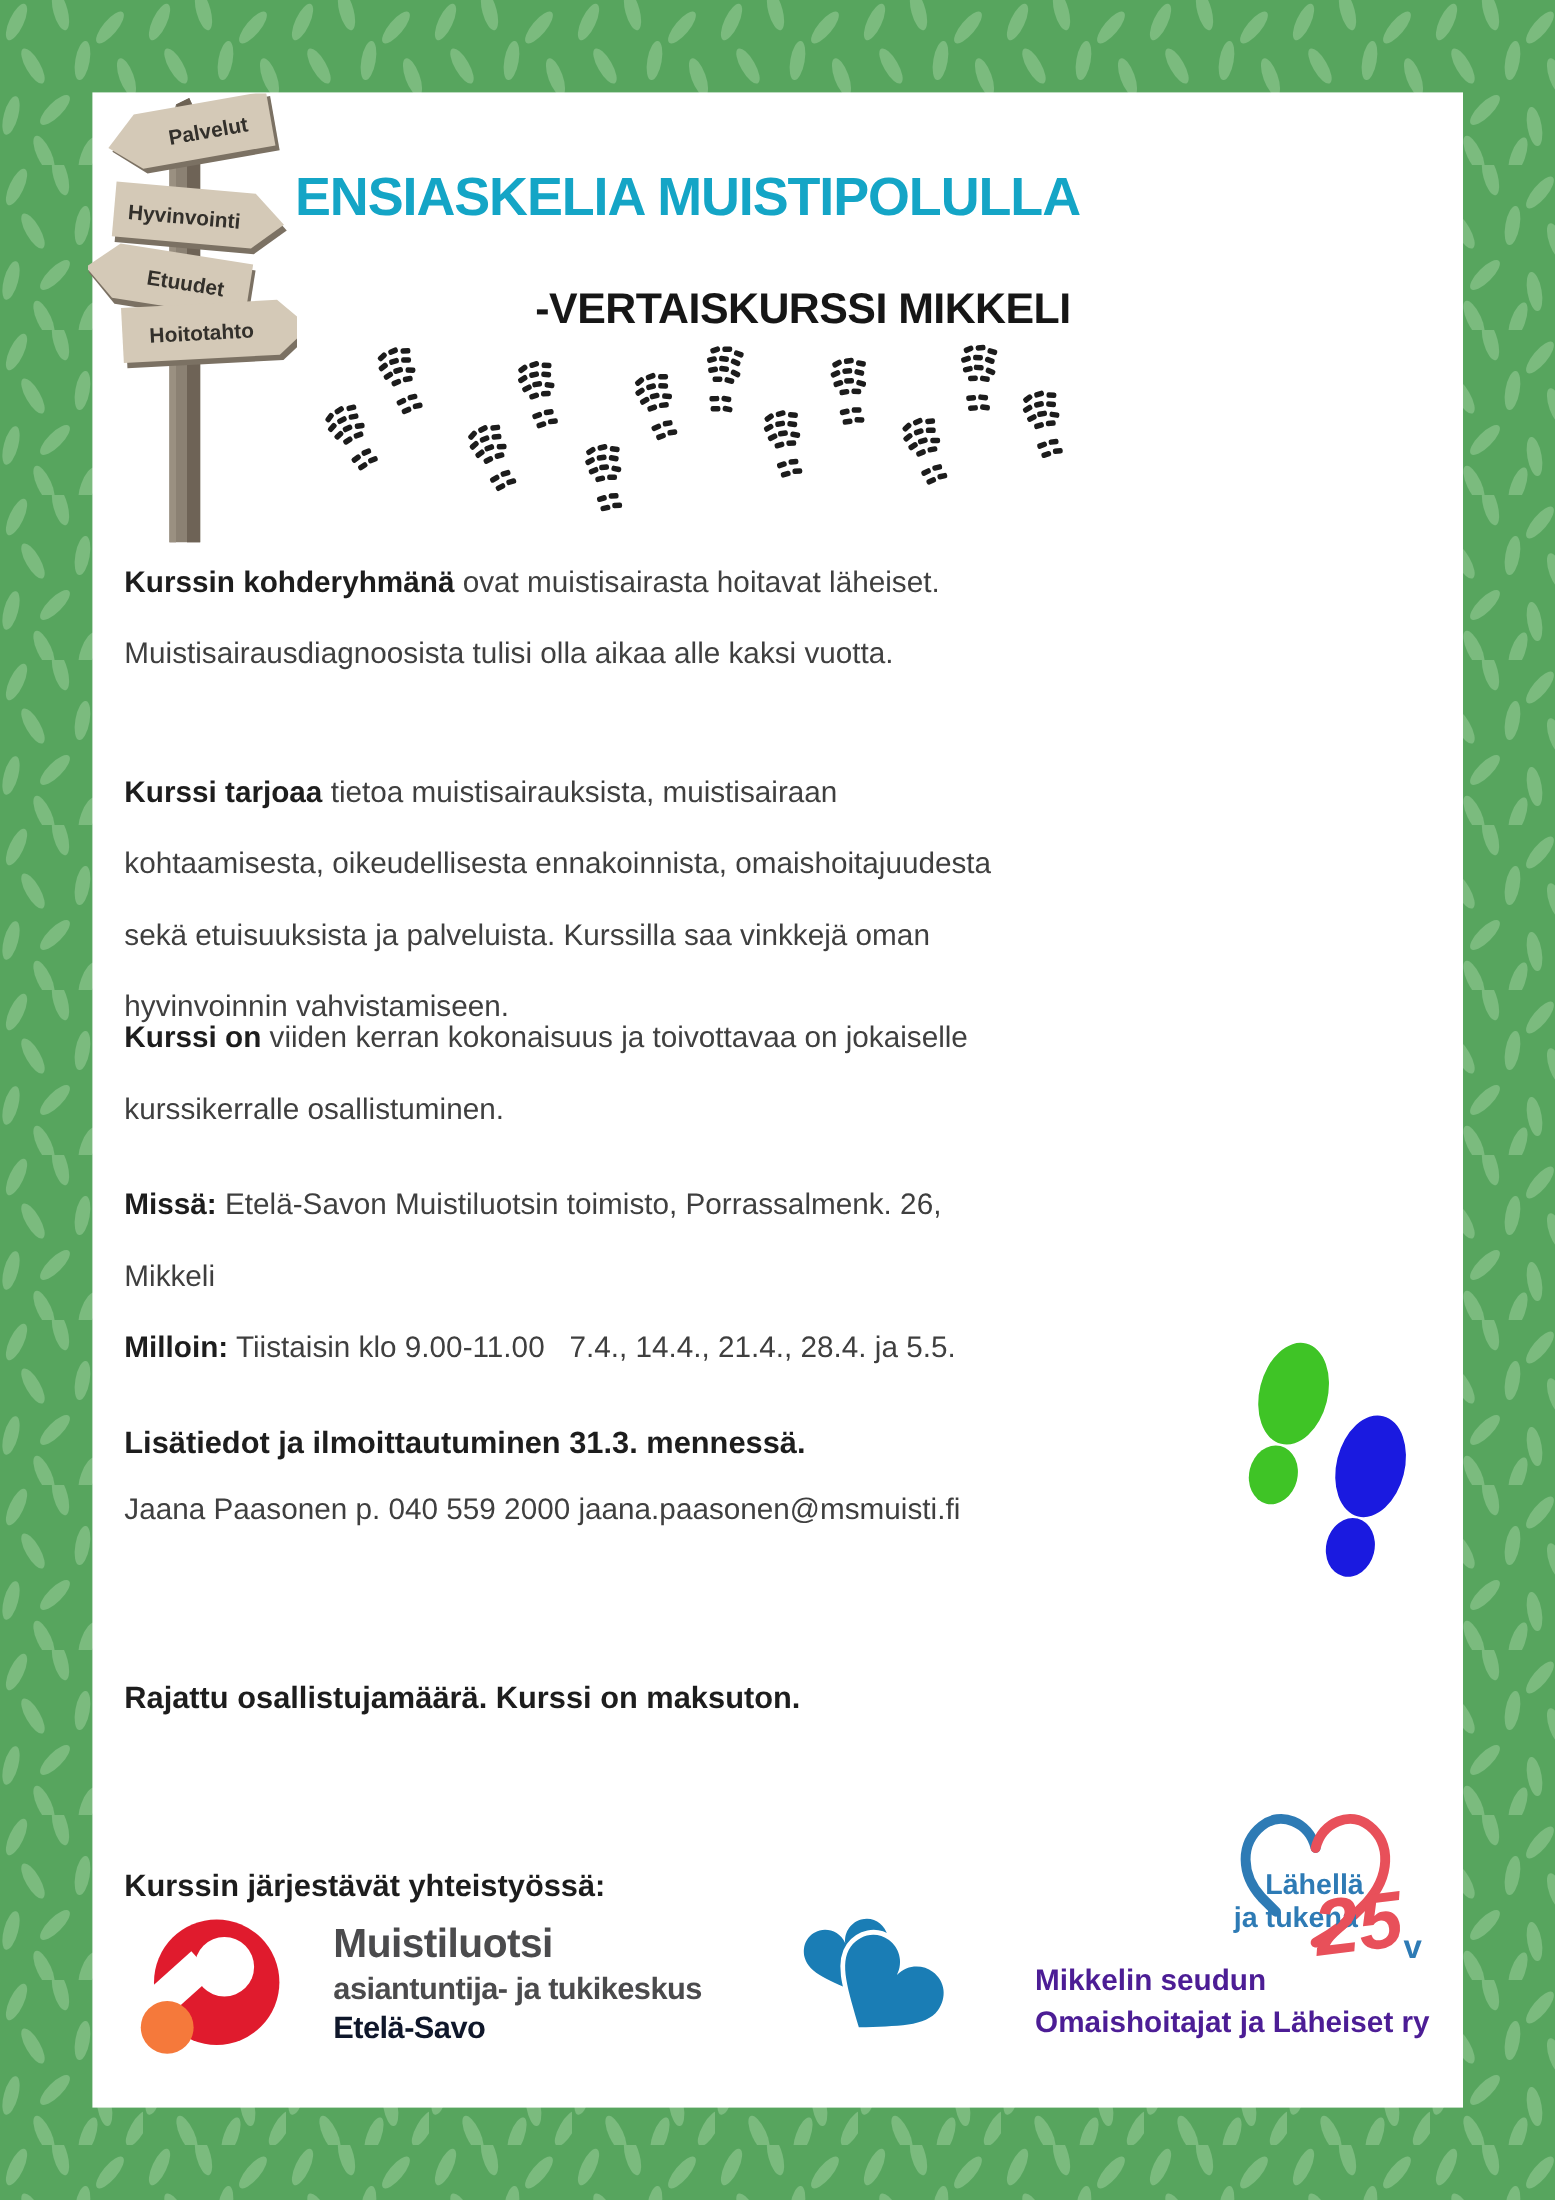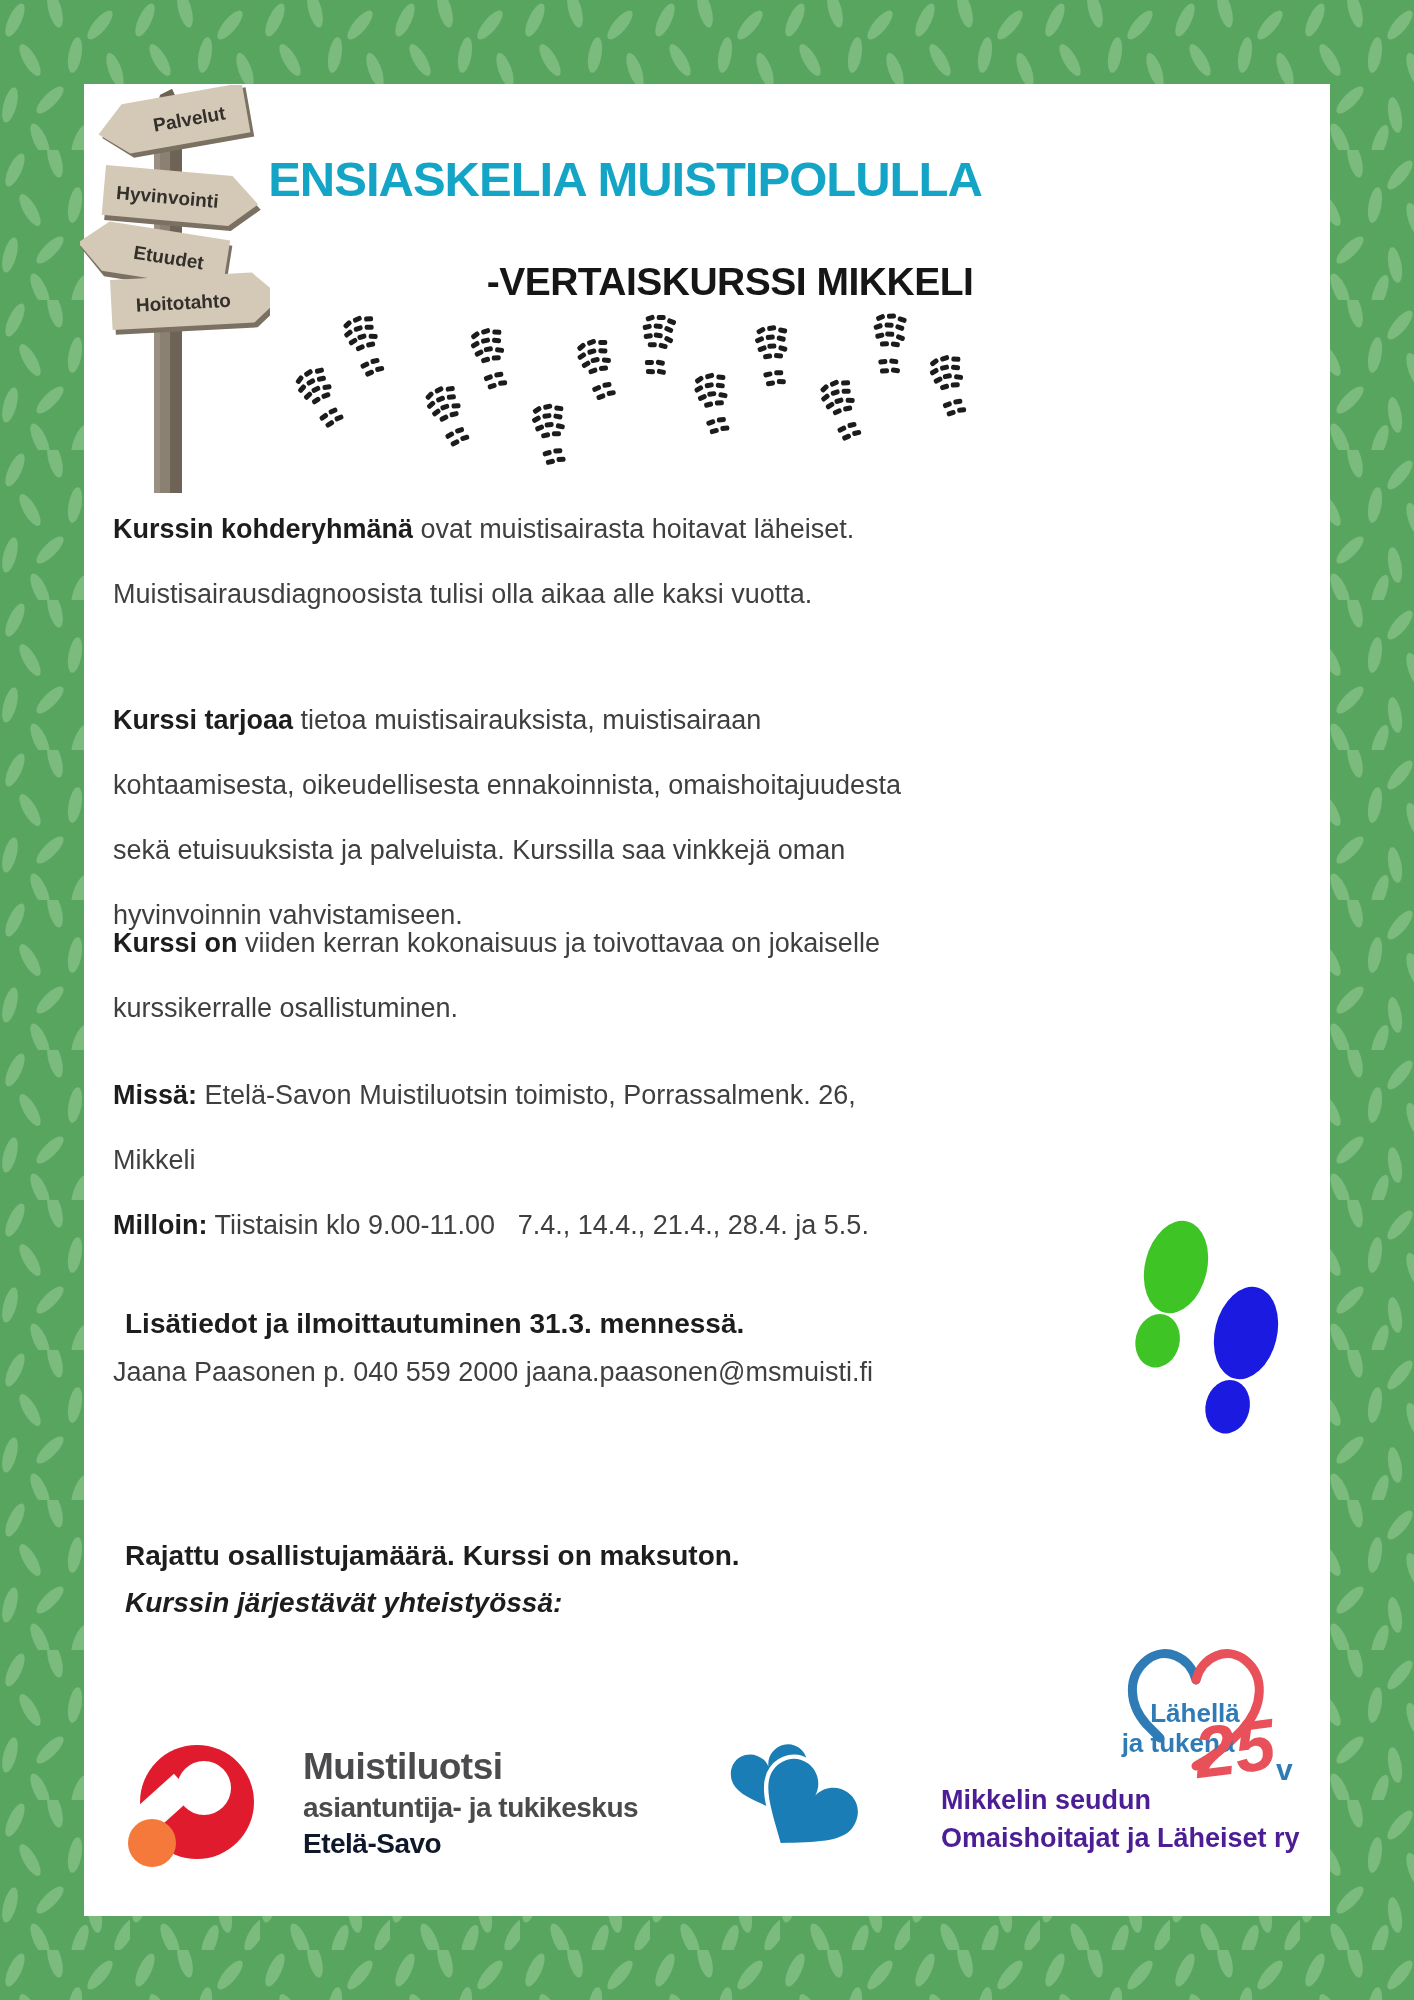--- a/index.html
+++ b/index.html
@@ -7,21 +7,21 @@
   .page{position:relative;width:1414px;height:2000px;background:#57a55e;overflow:hidden;}
   .grains{position:absolute;left:0;top:0;width:1414px;height:2000px;}
   .paper{position:absolute;left:84px;top:84px;width:1246px;height:1832px;background:#ffffff;}
   .abs{position:absolute;}
   .title{left:240px;top:118px;width:770px;text-align:center;font-size:49px;font-weight:800;
          letter-spacing:-1px;color:#14a5c6;white-space:nowrap;}
   .subtitle{left:455px;top:228px;width:550px;text-align:center;font-size:39px;font-weight:800;
          letter-spacing:-0.5px;color:#161616;white-space:nowrap;}
   .para{left:113px;width:800px;font-size:27px;line-height:65px;color:#3f3f3f;margin:0;}
   .para .b{font-weight:700;color:#1d1d1d;text-align:right;}
-  .boldline{left:113px;width:900px;font-size:28px;font-weight:700;color:#1d1d1d;margin:12px;line-height:40px;}
+  .boldline{left:113px;width:900px;font-size:28px;font-weight:700;color:#1d1d1d;margin:0;line-height:40px;}
   .contacts{left:113px;width:900px;font-size:27px;color:#3f3f3f;margin:0;line-height:60px;}
   .pre{white-space:pre-wrap;}
   .ml-text{left:303px;top:1748px;width:420px;line-height:1;}
   .ml-name{font-size:37px;font-weight:800;letter-spacing:-0.5px;color:#4b4b4d;margin:0 0 9px 0;}
   .ml-sub{font-size:28px;font-weight:800;letter-spacing:-0.5px;color:#4b4b4d;margin:0 0 8px 0;}
   .ml-region{font-size:28px;font-weight:800;letter-spacing:-0.5px;color:#0f172a;margin:0;}
   .oh-text{left:930px;top:1770px;width:420px;font-size:27px;font-weight:700;color:#4c1d95;line-height:38px;margin:11px;}
   svg text{font-family:"Liberation Sans","DejaVu Sans",sans-serif;}
 </style>
 </head>
@@ -131,21 +131,21 @@
   <p class="abs para" style="top:1063px;">
     <span class="b">Missä:</span><span> Etelä-Savon Muistiluotsin toimisto, Porrassalmenk. 26, Mikkeli</span><br>
     <span class="b">Milloin:</span><span class="pre"> Tiistaisin klo 9.00-11.00   7.4., 14.4., 21.4., 28.4. ja 5.5.</span>
   </p>
 
   <p class="abs boldline" style="top:1292px;">Lisätiedot ja ilmoittautuminen 31.3. mennessä.</p>
   <p class="abs contacts" style="top:1342px;">
     <span>Jaana Paasonen p. 040 559 2000 jaana.paasonen@msmuisti.fi</span><br>
   </p>
   <p class="abs boldline" style="top:1524px;">Rajattu osallistujamäärä. Kurssi on maksuton.</p>
-  <p class="abs boldline" style="top:1571px;font-style:italic;">Kurssin järjestävät yhteistyössä:</p>
+  <p class="abs boldline" style="top:1695px;">Kurssin järjestävät yhteistyössä:</p>
 
   <svg class="abs" style="left:1118px;top:1205px;" width="200" height="250" viewBox="0 0 200 250" aria-hidden="true">
     <defs>
       <g id="shoe">
         <ellipse cx="0" cy="0" rx="31" ry="47"></ellipse>
         <ellipse cx="0" cy="76" rx="22" ry="27"></ellipse>
       </g>
     </defs>
     <use href="#shoe" transform="translate(58,62) rotate(14)" fill="#3fc426"></use>
     <use href="#shoe" transform="translate(128,128) rotate(14)" fill="#1a1ae0"></use>

